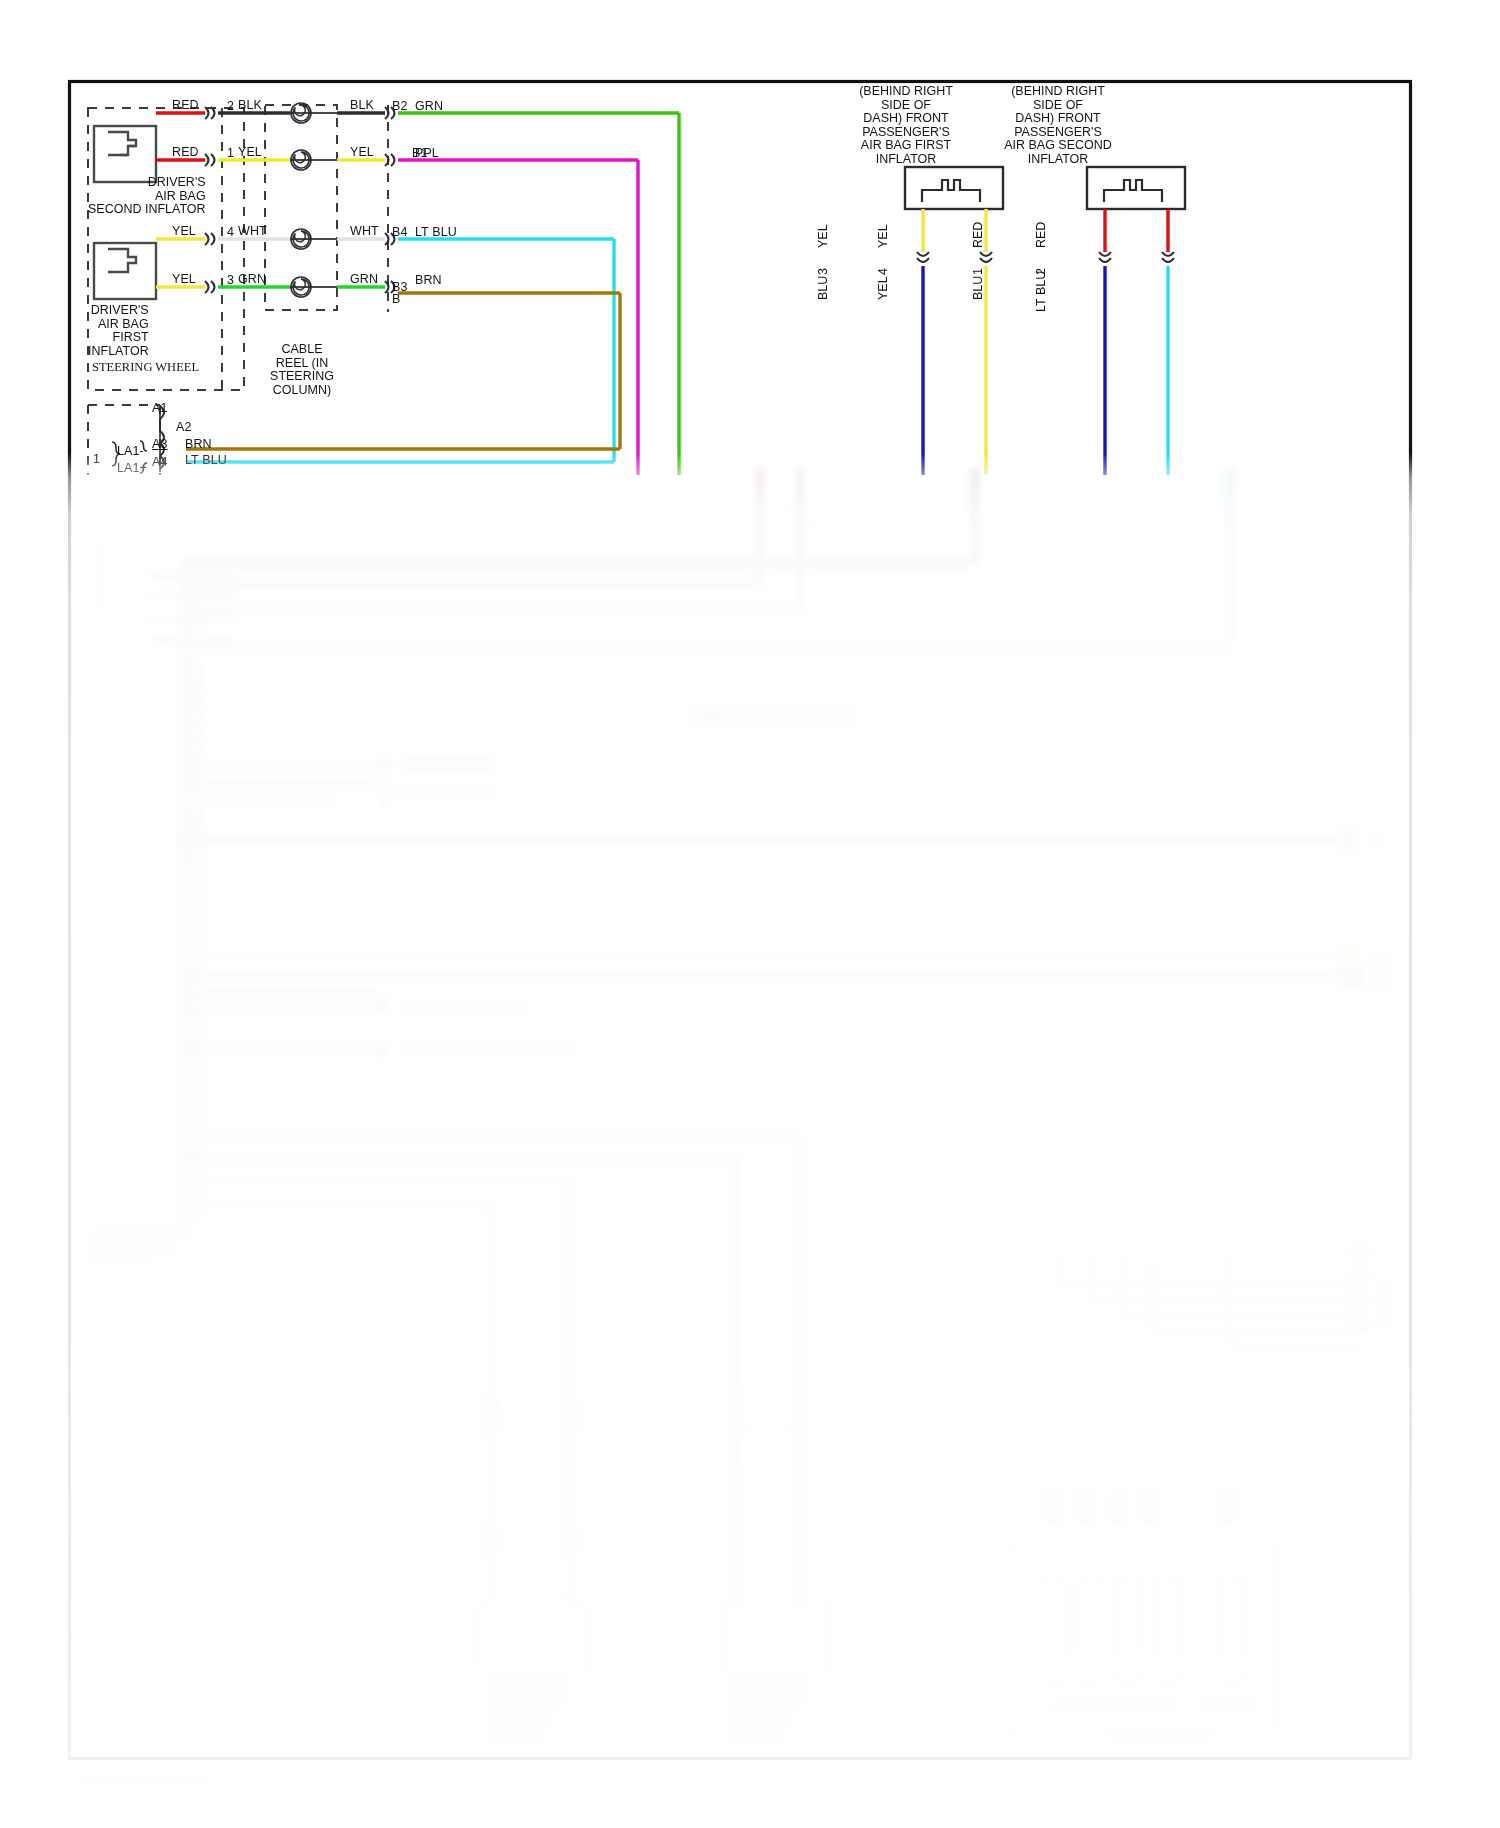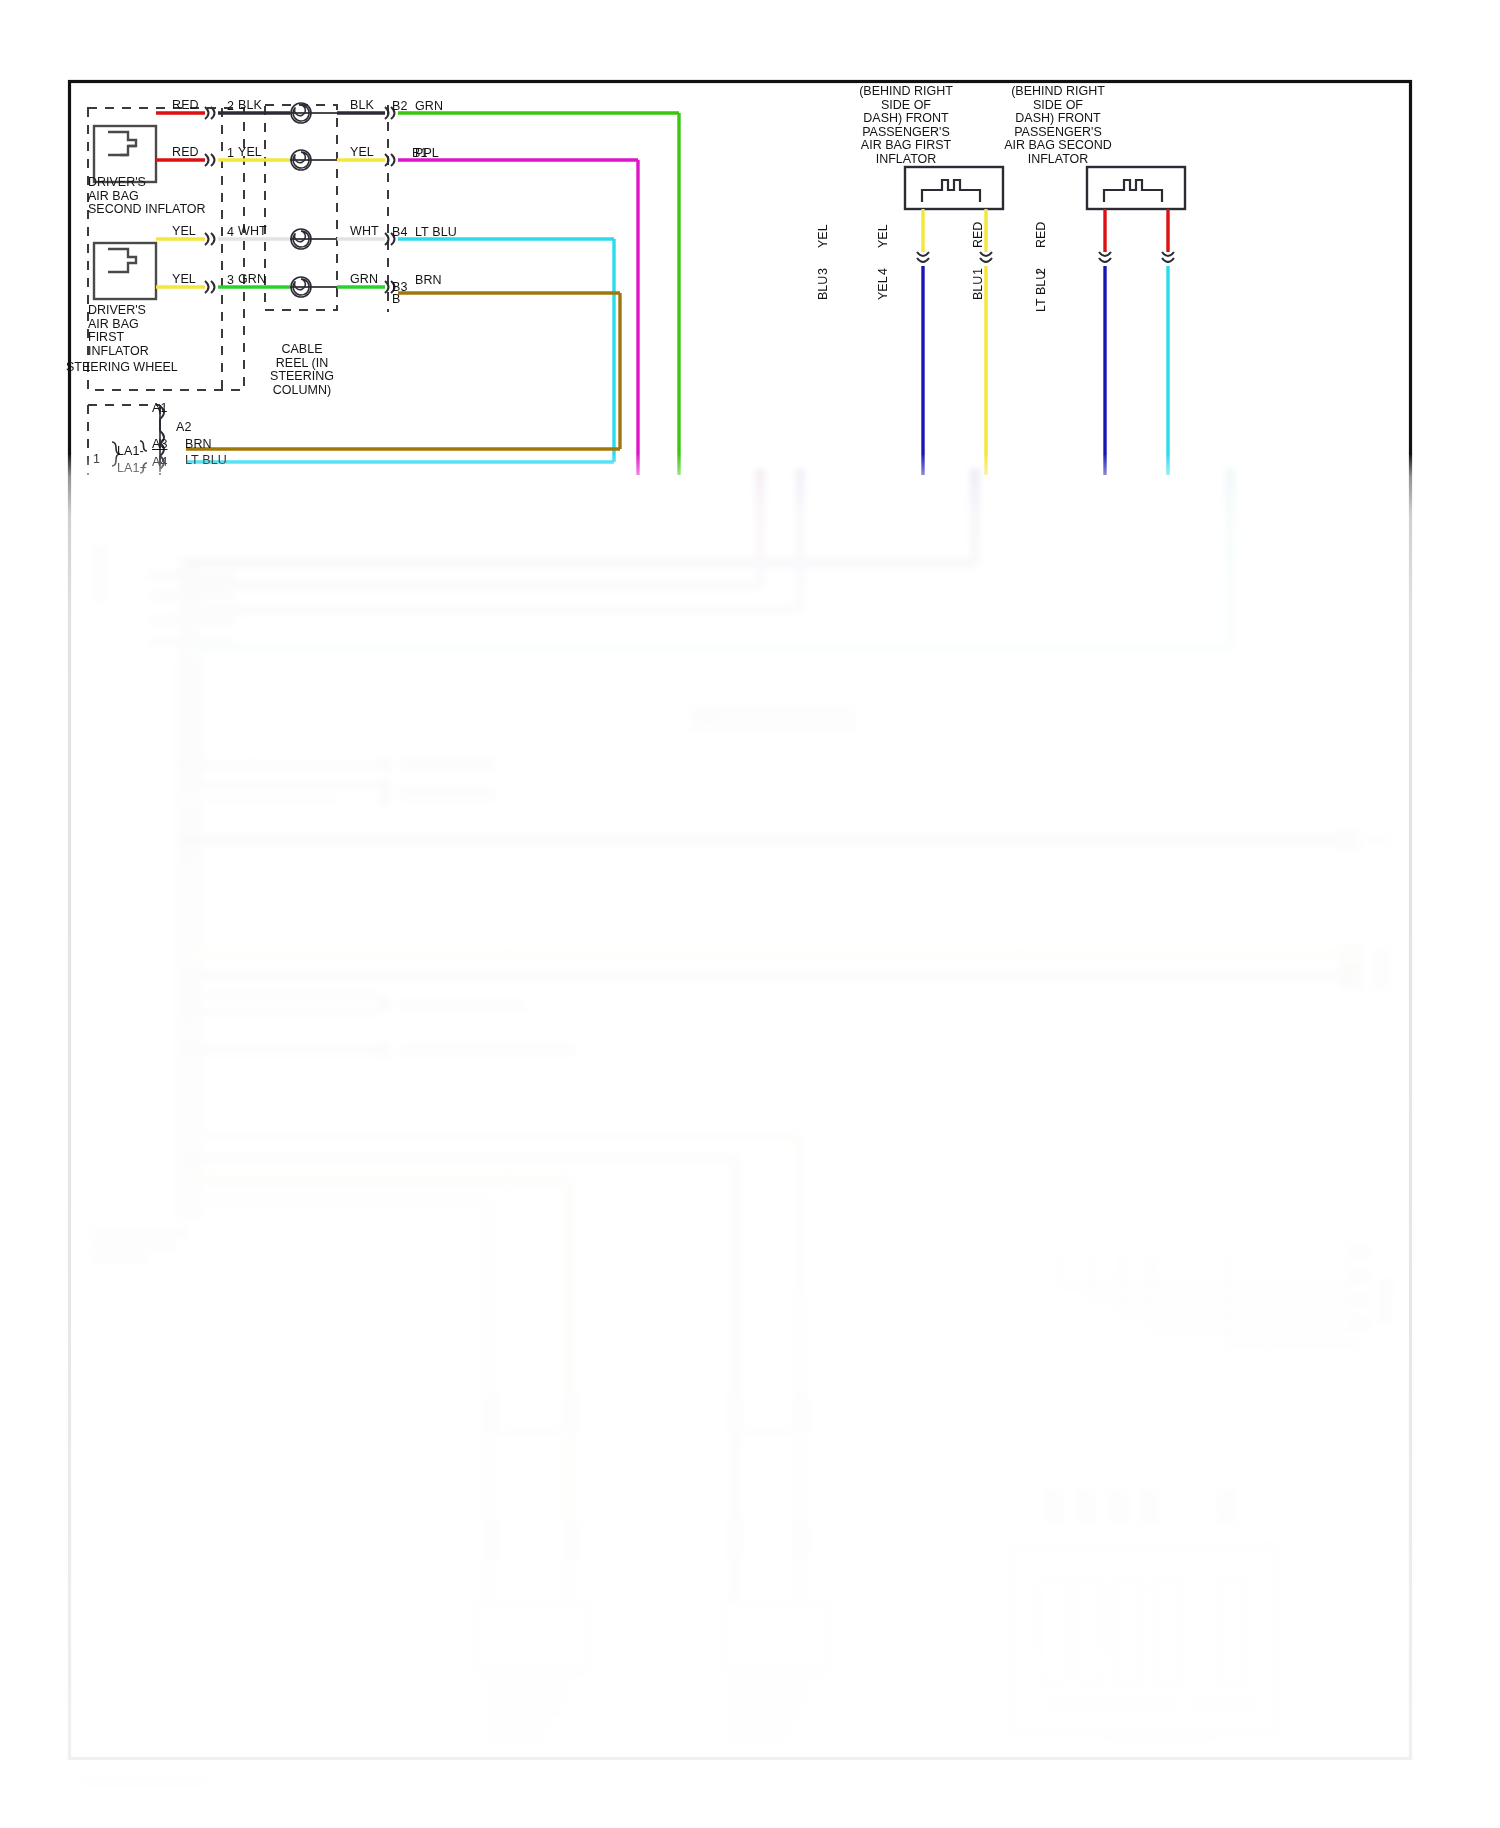--- a/index.html
+++ b/index.html
@@ -15,21 +15,21 @@
         rgba(255,255,255,0.80) 60px,
         rgba(255,255,255,0.88) 160px,
         rgba(255,255,255,0.90) 900px,
         rgba(255,255,255,0.94) 1340px);
      pointer-events:none;z-index:40;}
   .blurlayer{position:absolute;left:0;top:0;width:100%;height:100%;
      filter:blur(3.4px) opacity(0.42) saturate(0.55);z-index:12;}
   .lbl{position:absolute;font-size:12.5px;color:#141414;white-space:nowrap;letter-spacing:.1px;}
   .vlbl{position:absolute;font-size:12.5px;color:#141414;white-space:nowrap;
         transform-origin:0 0;transform:rotate(-90deg);}
-  .cap{position:absolute;font-size:12.5px;color:#141414;line-height:13.5px;white-space:pre-line;}
+  .cap{position:absolute;font-size:12.5px;color:#141414;line-height:13.5px;white-space:pre-line;text-align:right;}
   .cap.ctr{text-align:center;}
 
   svg{position:absolute;left:0;top:0;overflow:visible;}
   .sv{position:absolute;left:0;top:0;width:1500px;height:1828px;pointer-events:none;}
 </style>
 </head>
 <body>
 
 <div id="page">
 
@@ -336,21 +336,21 @@
   <div class="lbl" style="left:415px;top:225px;">LT BLU</div>
   <div class="lbl" style="left:415px;top:273px;">BRN</div>
 
   <div class="cap" style="left:88px;top:176px;">DRIVER'S
 AIR BAG
 SECOND INFLATOR</div>
   <div class="cap" style="left:88px;top:304px;">DRIVER'S
 AIR BAG
 FIRST
 INFLATOR</div>
-  <div class="cap" style="left:66px;top:361px;">STEERING WHEEL</div>
+  <div class="cap" style="left:92px;top:361px;font-family:Liberation Serif, serif;">STEERING WHEEL</div>
   <div class="cap ctr" style="left:250px;top:313px;width:104px;margin-top:30px;">CABLE
 REEL (IN
 STEERING
 COLUMN)</div>
 
   <div class="cap ctr" style="left:806px;top:85px;width:200px;">(BEHIND RIGHT
 SIDE OF
 DASH) FRONT
 PASSENGER'S
 AIR BAG FIRST

